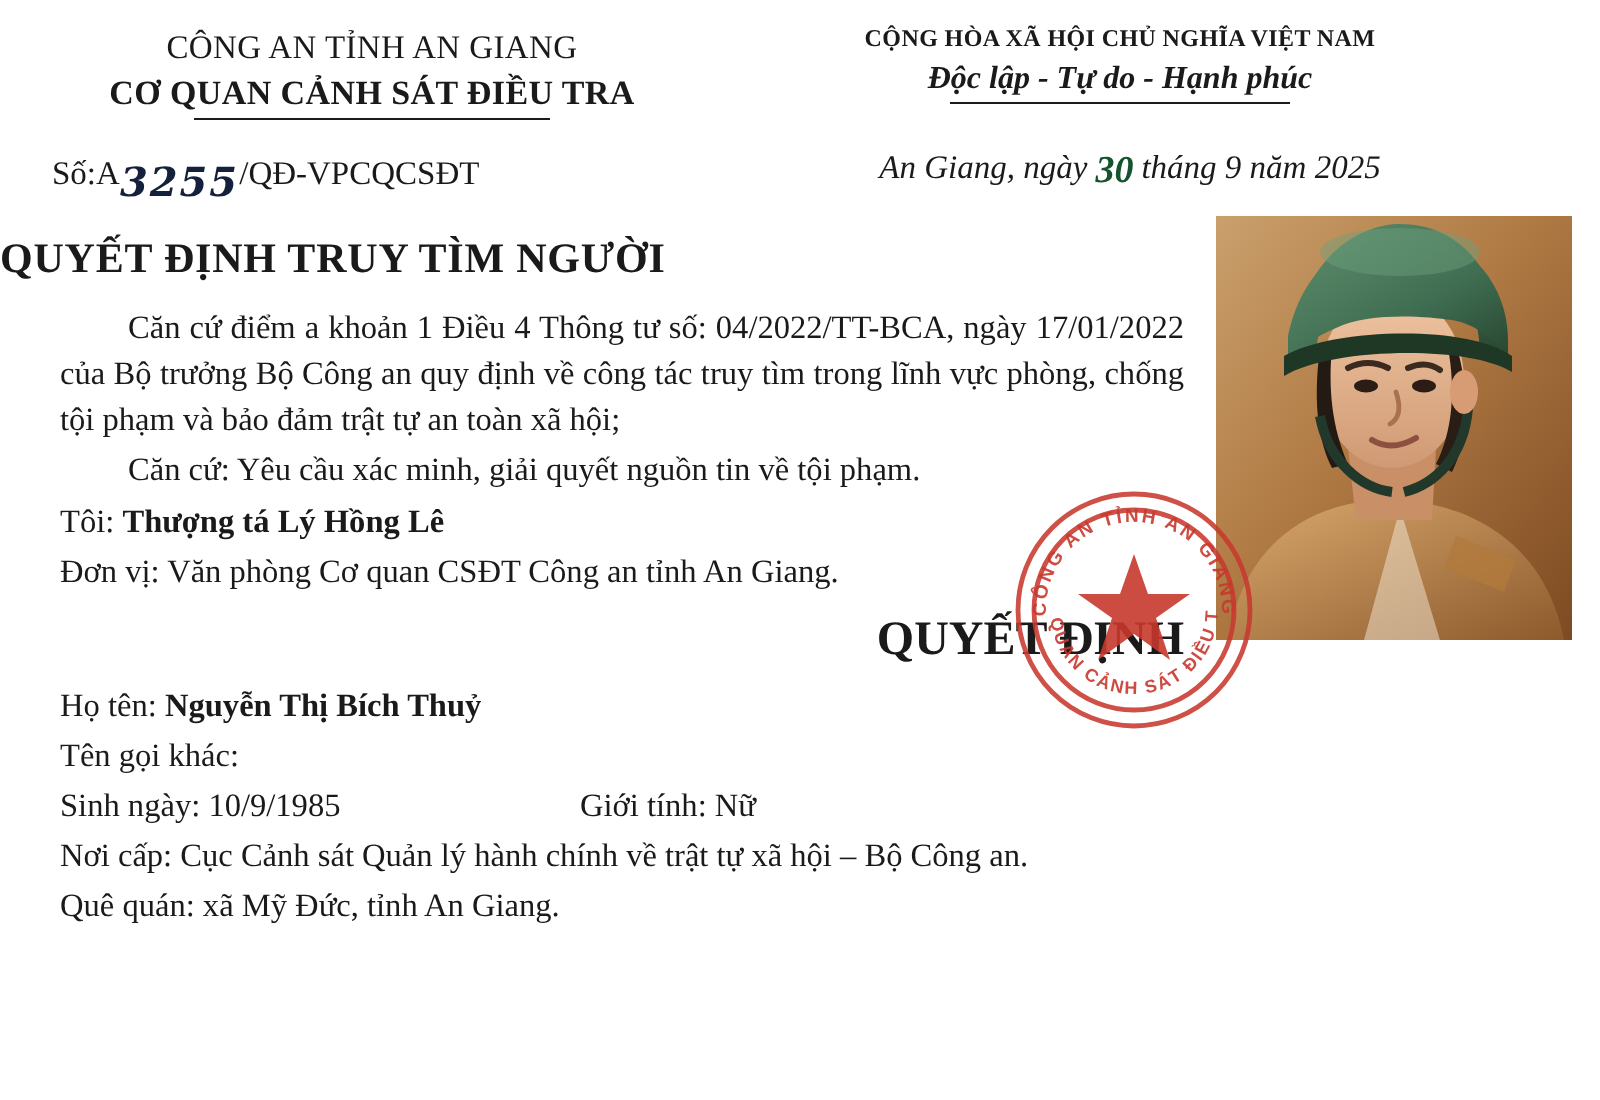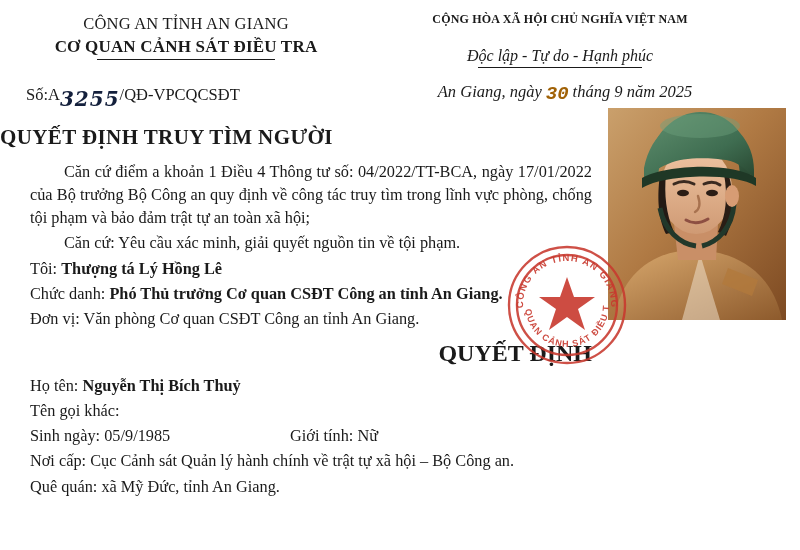--- a/index.html
+++ b/index.html
@@ -63,23 +63,23 @@
     border-bottom: 1.3px solid #1a1a1a;
   }
   .nat-line1 {
     font-size: 12px;
     font-weight: bold;
     letter-spacing: .2px;
     white-space: nowrap;
   }
   .nat-line2 {
     font-size: 16px;
-    font-weight: normal;
+    font-weight: bold;
     font-style: italic;
-    margin-top: 20px;
+    margin-top: 4px;
     display: inline-block;
     position: relative;
     text-align: right;
   }
   .nat-line2::after {
     content: "";
     position: absolute;
     left: 6%;
     right: 6%;
     bottom: -3px;
@@ -109,25 +109,25 @@
     top: 6px;
   }
   .date-line {
     flex: 1;
     text-align: center;
     font-size: 16.5px;
     font-style: italic;
     white-space: nowrap;
   }
   .date-hand {
-    font-family: Liberation Mono, monospace;
+    font-family: Liberation Serif, serif;
     font-style: italic;
     font-weight: bold;
     font-size: 19px;
-    color: #a16207;
+    color: #14532d;
     position: relative;
     top: 2px;
     padding: 0 4px;
   }
 
   
   .doc-title {
     text-align: left;
     font-size: 21px;
     font-weight: bold;
@@ -222,41 +222,37 @@
 
   <div class="body">
     <p class="p indent narrow">Căn cứ điểm a khoản 1 Điều 4 Thông tư số: 04/2022/TT-BCA, ngày 17/01/2022 của Bộ trưởng Bộ Công an quy định về công tác truy tìm trong lĩnh vực phòng, chống tội phạm và bảo đảm trật tự an toàn xã hội;</p>
     <p class="p indent narrow">Căn cứ: Yêu cầu xác minh, giải quyết nguồn tin về tội phạm.</p>
 
     <p class="p narrow">
       <span>Tôi:</span>
       <span class="bold">Thượng tá Lý Hồng Lê</span>
     </p>
     <p class="p narrow">
-      <span>Chức danh:</span>
-      <span class="bold">Phó Thủ trưởng Cơ quan CSĐT Công an tỉnh An Giang.</span>
-    </p>
-    <p class="p narrow">
       <span>Đơn vị:</span>
       <span>Văn phòng Cơ quan CSĐT Công an tỉnh An Giang.</span>
     </p>
 
     <div class="center-bold">QUYẾT ĐỊNH</div>
 
 
     <p class="p">
       <span>Họ tên:</span>
       <span class="bold">Nguyễn Thị Bích Thuỷ</span>
     </p>
     <p class="p">Tên gọi khác:</p>
 
     <div class="row-fields">
       <div class="col-a">
         <span>Sinh ngày:</span>
-        <span>05/9/1985</span>
+        <span>10/9/1985</span>
       </div>
       <div class="col-c">
         <span>Giới tính:</span>
         <span>Nữ</span>
       </div>
     </div>
 
 
     <p class="p">Nơi cấp: Cục Cảnh sát Quản lý hành chính về trật tự xã hội – Bộ Công an.</p>
     <p class="p">Quê quán: xã Mỹ Đức, tỉnh An Giang.</p>

